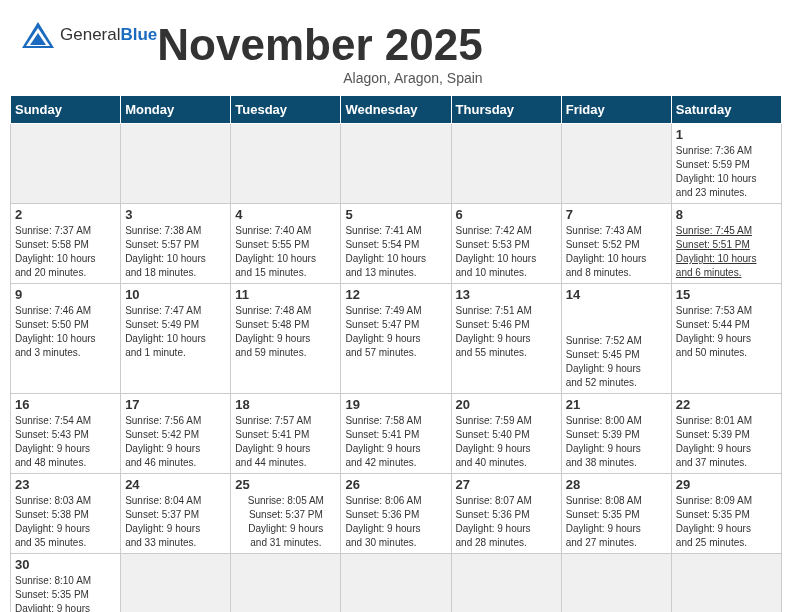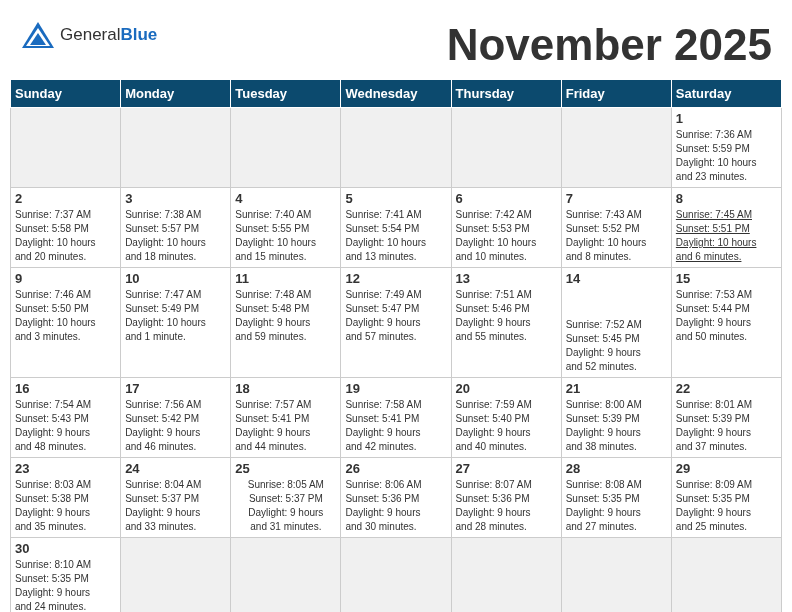--- a/index.html
+++ b/index.html
@@ -5,24 +5,22 @@
     * { box-sizing: border-box; margin: 0; padding: 0; }
     body {
       font-family: Arial, sans-serif;
       background: #fff;
       width: 792px;
       min-height: 612px;
       padding: 10px;
     }
     .header {
       display: flex;
-      justify-content: space-between;
       align-items: flex-start;
       padding: 10px 10px 5px 10px;
-      gap: 8px;
     }
     .logo {
       display: flex;
       align-items: center;
       gap: 4px;
     }
     .logo-icon {
       width: 36px;
       height: 30px;
     }
@@ -89,20 +87,21 @@
       <polygon points="18,2 34,28 2,28" fill="#1a6bbf"></polygon>
       <polygon points="18,8 30,26 6,26" fill="#fff"></polygon>
       <polygon points="18,13 26,25 10,25" fill="#1a6bbf"></polygon>
     </svg>
     <div>
       <div style="font-size:17px; color:#333; line-height:1.2;">General<span style="color:#1a6bbf;font-weight:bold;">Blue</span></div>
     </div>
   </div>
   <div class="title-block">
     <div class="month-title">November 2025</div>
+    <div class="location">Alagon, Aragon, Spain</div>
   </div>
 </div>
 
 <table class="calendar">
   <thead>
     <tr>
     <th>Sunday</th>
         <th>Monday</th>
         <th>Tuesday</th>
         <th>Wednesday</th>

